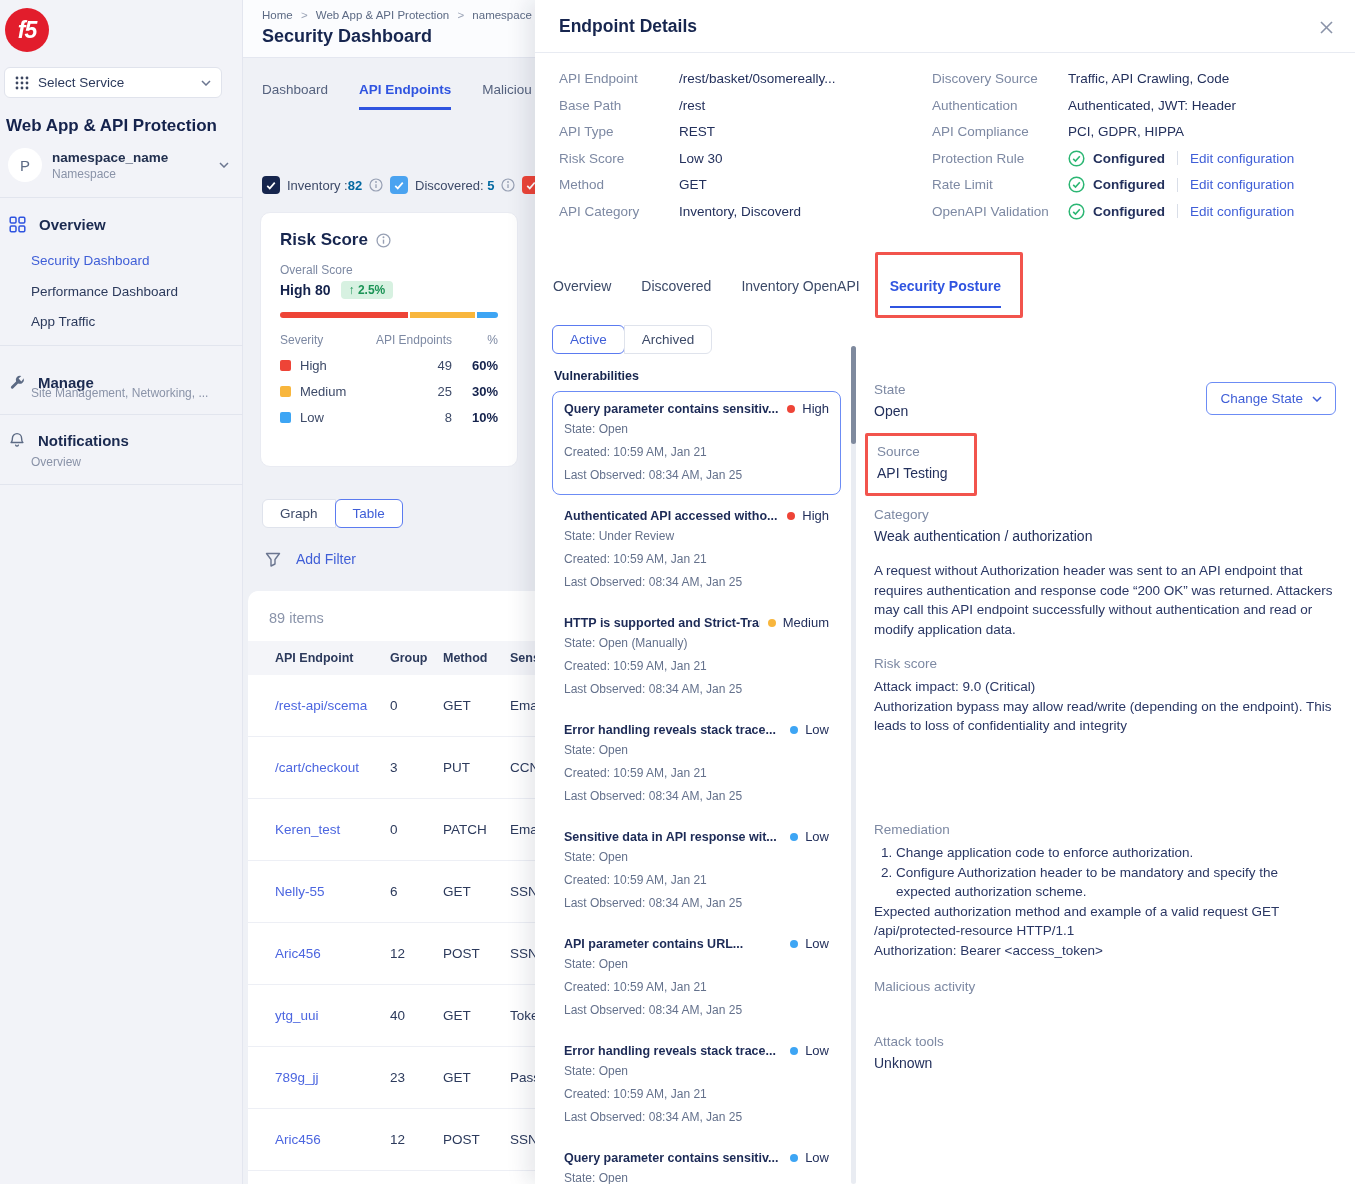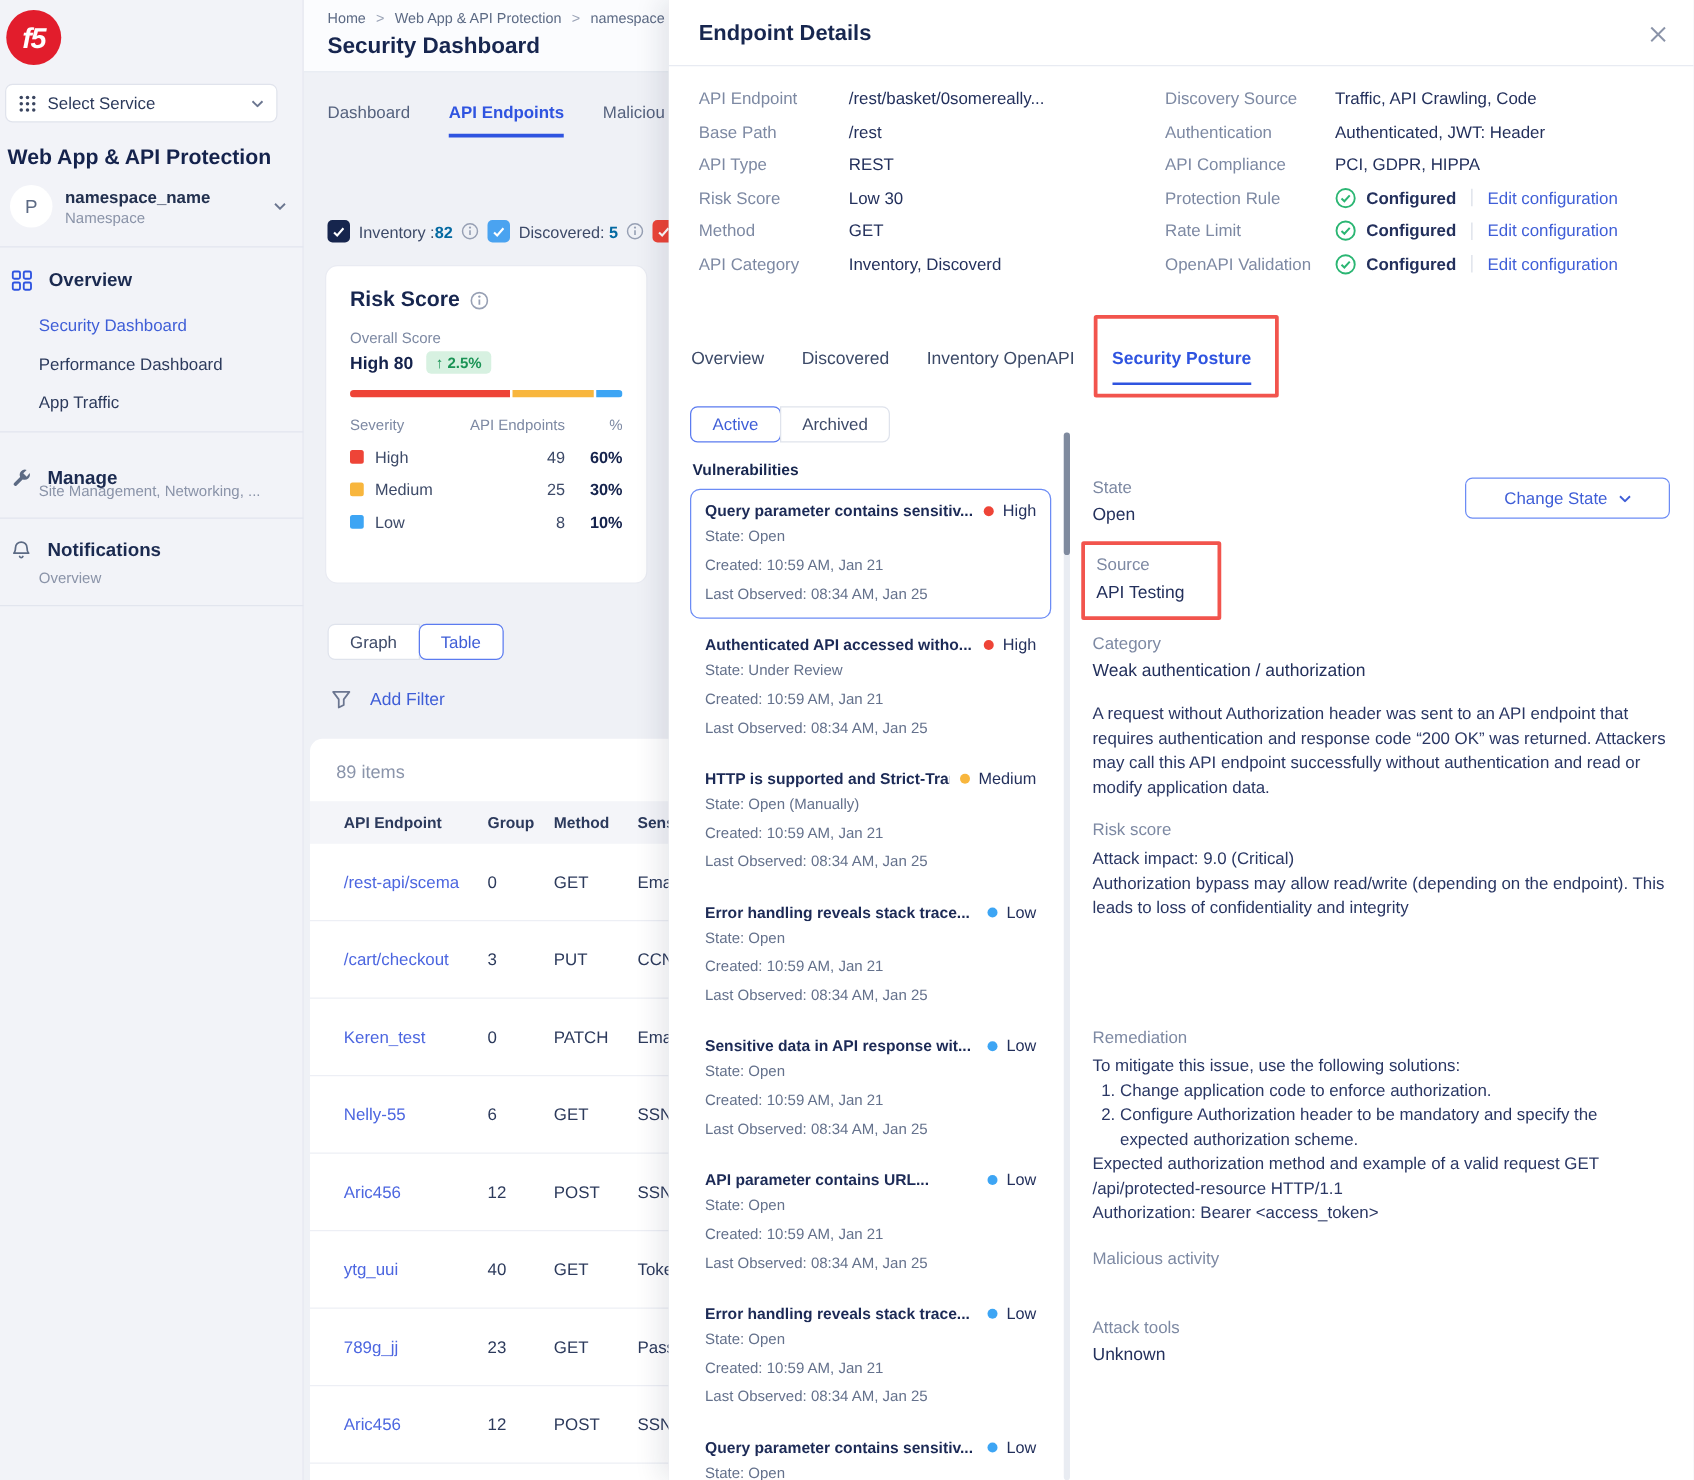--- a/index.html
+++ b/index.html
@@ -114,21 +114,21 @@
   .sev-high .dot{ background:#ee4437; } .sev-med .dot{ background:#f8b63d; } .sev-low .dot{ background:#3da5f4; }
   .vmeta { font-size:12px; color:#64718c; line-height:20px; margin-top:3px; }
   .vscroll { position:absolute; left:316px; top:346px; width:5px; height:838px; background:#e9ecf2; border-radius:3px; }
   .vthumb { position:absolute; left:0; top:0; width:5px; height:98px; background:#7f8a9e; border-radius:3px; cursor:pointer; }
   
   .dpane { position:absolute; left:339px; top:382px; width:462px; font-size:13.5px; color:#23305c; }
   .sec-lab { color:#7d89a3; font-size:13.5px; margin-bottom:6px; }
   .sec-val { font-size:14px; color:#23305c; }
   .state-row { display:flex; align-items:flex-start; }
   .cs-btn { margin-left:auto; display:flex; align-items:center; gap:9px; border:1.5px solid #6c8cf5;
-    color:#3f5ed7; border-radius:6px; padding:8px 30px; font-size:13.5px; cursor:pointer; background:#fff; }
+    color:#3f5ed7; border-radius:6px; padding:8px 13px; font-size:13.5px; cursor:pointer; background:#fff; }
   .src-box { margin-top:14px; display:inline-block; border:3px solid #f2544d; border-radius:2px;
     padding:8px 26px 12px 9px; margin-left:-9px; }
   .sec { margin-top:14px; }
   .body-txt { line-height:1.45; color:#2a3764; }
   .dpane ol { margin:0; padding-left:22px; line-height:1.45; color:#2a3764; }
 </style>
 </head>
 <body>
 
 <div class="sidebar">
@@ -617,21 +617,20 @@
     </div>
 
     <div class="sec" style="margin-top:17px">
       <div class="sec-lab">Risk score</div>
       <div class="body-txt">Attack impact: 9.0 (Critical)</div>
       <div class="body-txt">Authorization bypass may allow read/write (depending on the endpoint). This leads to loss of confidentiality and integrity</div>
     </div>
 
     <div class="sec" style="margin-top:86px">
       <div class="sec-lab">Remediation</div>
-      <div class="body-txt">To mitigate this issue, use the following solutions:</div>
       <ol>
         <li>Change application code to enforce authorization.</li>
         <li>Configure Authorization header to be mandatory and specify the expected authorization scheme.</li>
       </ol>
       <div class="body-txt">Expected authorization method and example of a valid request GET /api/protected-resource HTTP/1.1</div>
       <div class="body-txt">Authorization: Bearer &lt;access_token&gt;</div>
     </div>
 
     <div class="sec" style="margin-top:19px">
       <div class="sec-lab">Malicious activity</div>

